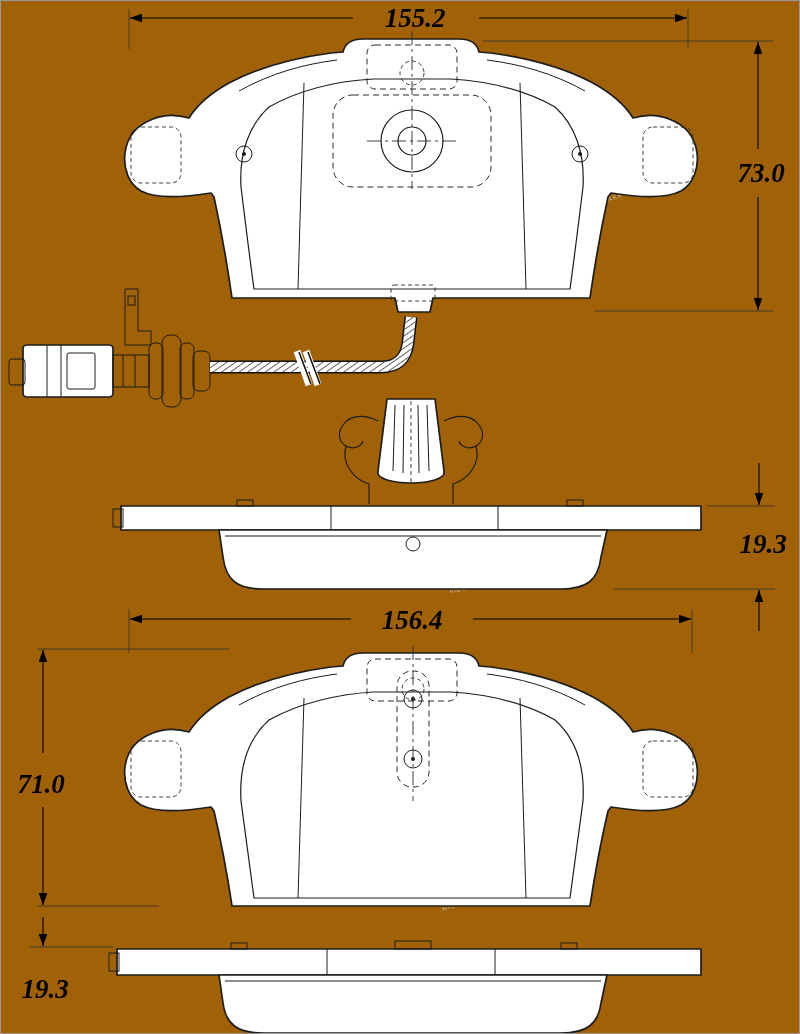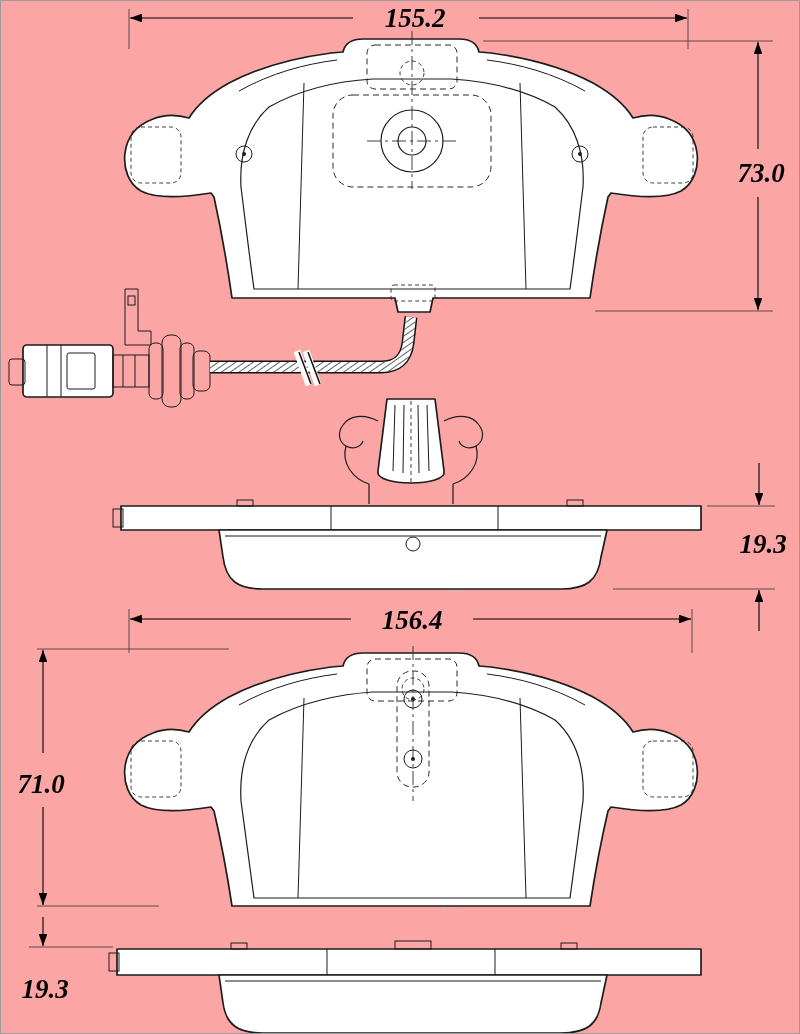--- a/index.html
+++ b/index.html
@@ -1,19 +1,19 @@
 <!DOCTYPE html>
 <html><head>
 <meta charset="utf-8">
 <style>
   html,body{margin:0;padding:0;background:#fff;}
   .canvas{
     position:relative;
     width:800px;height:1034px;
-    background:#fca5a5;
+    background:#a16207;
     box-sizing:border-box;
     border:1px solid #9a9a9a;
     overflow:hidden;
     font-family:"Liberation Serif", serif;
   }
   svg{display:block;}
   .dim-label{
     font-family:"Liberation Serif", serif;
     font-style:italic;
     font-weight:bold;

